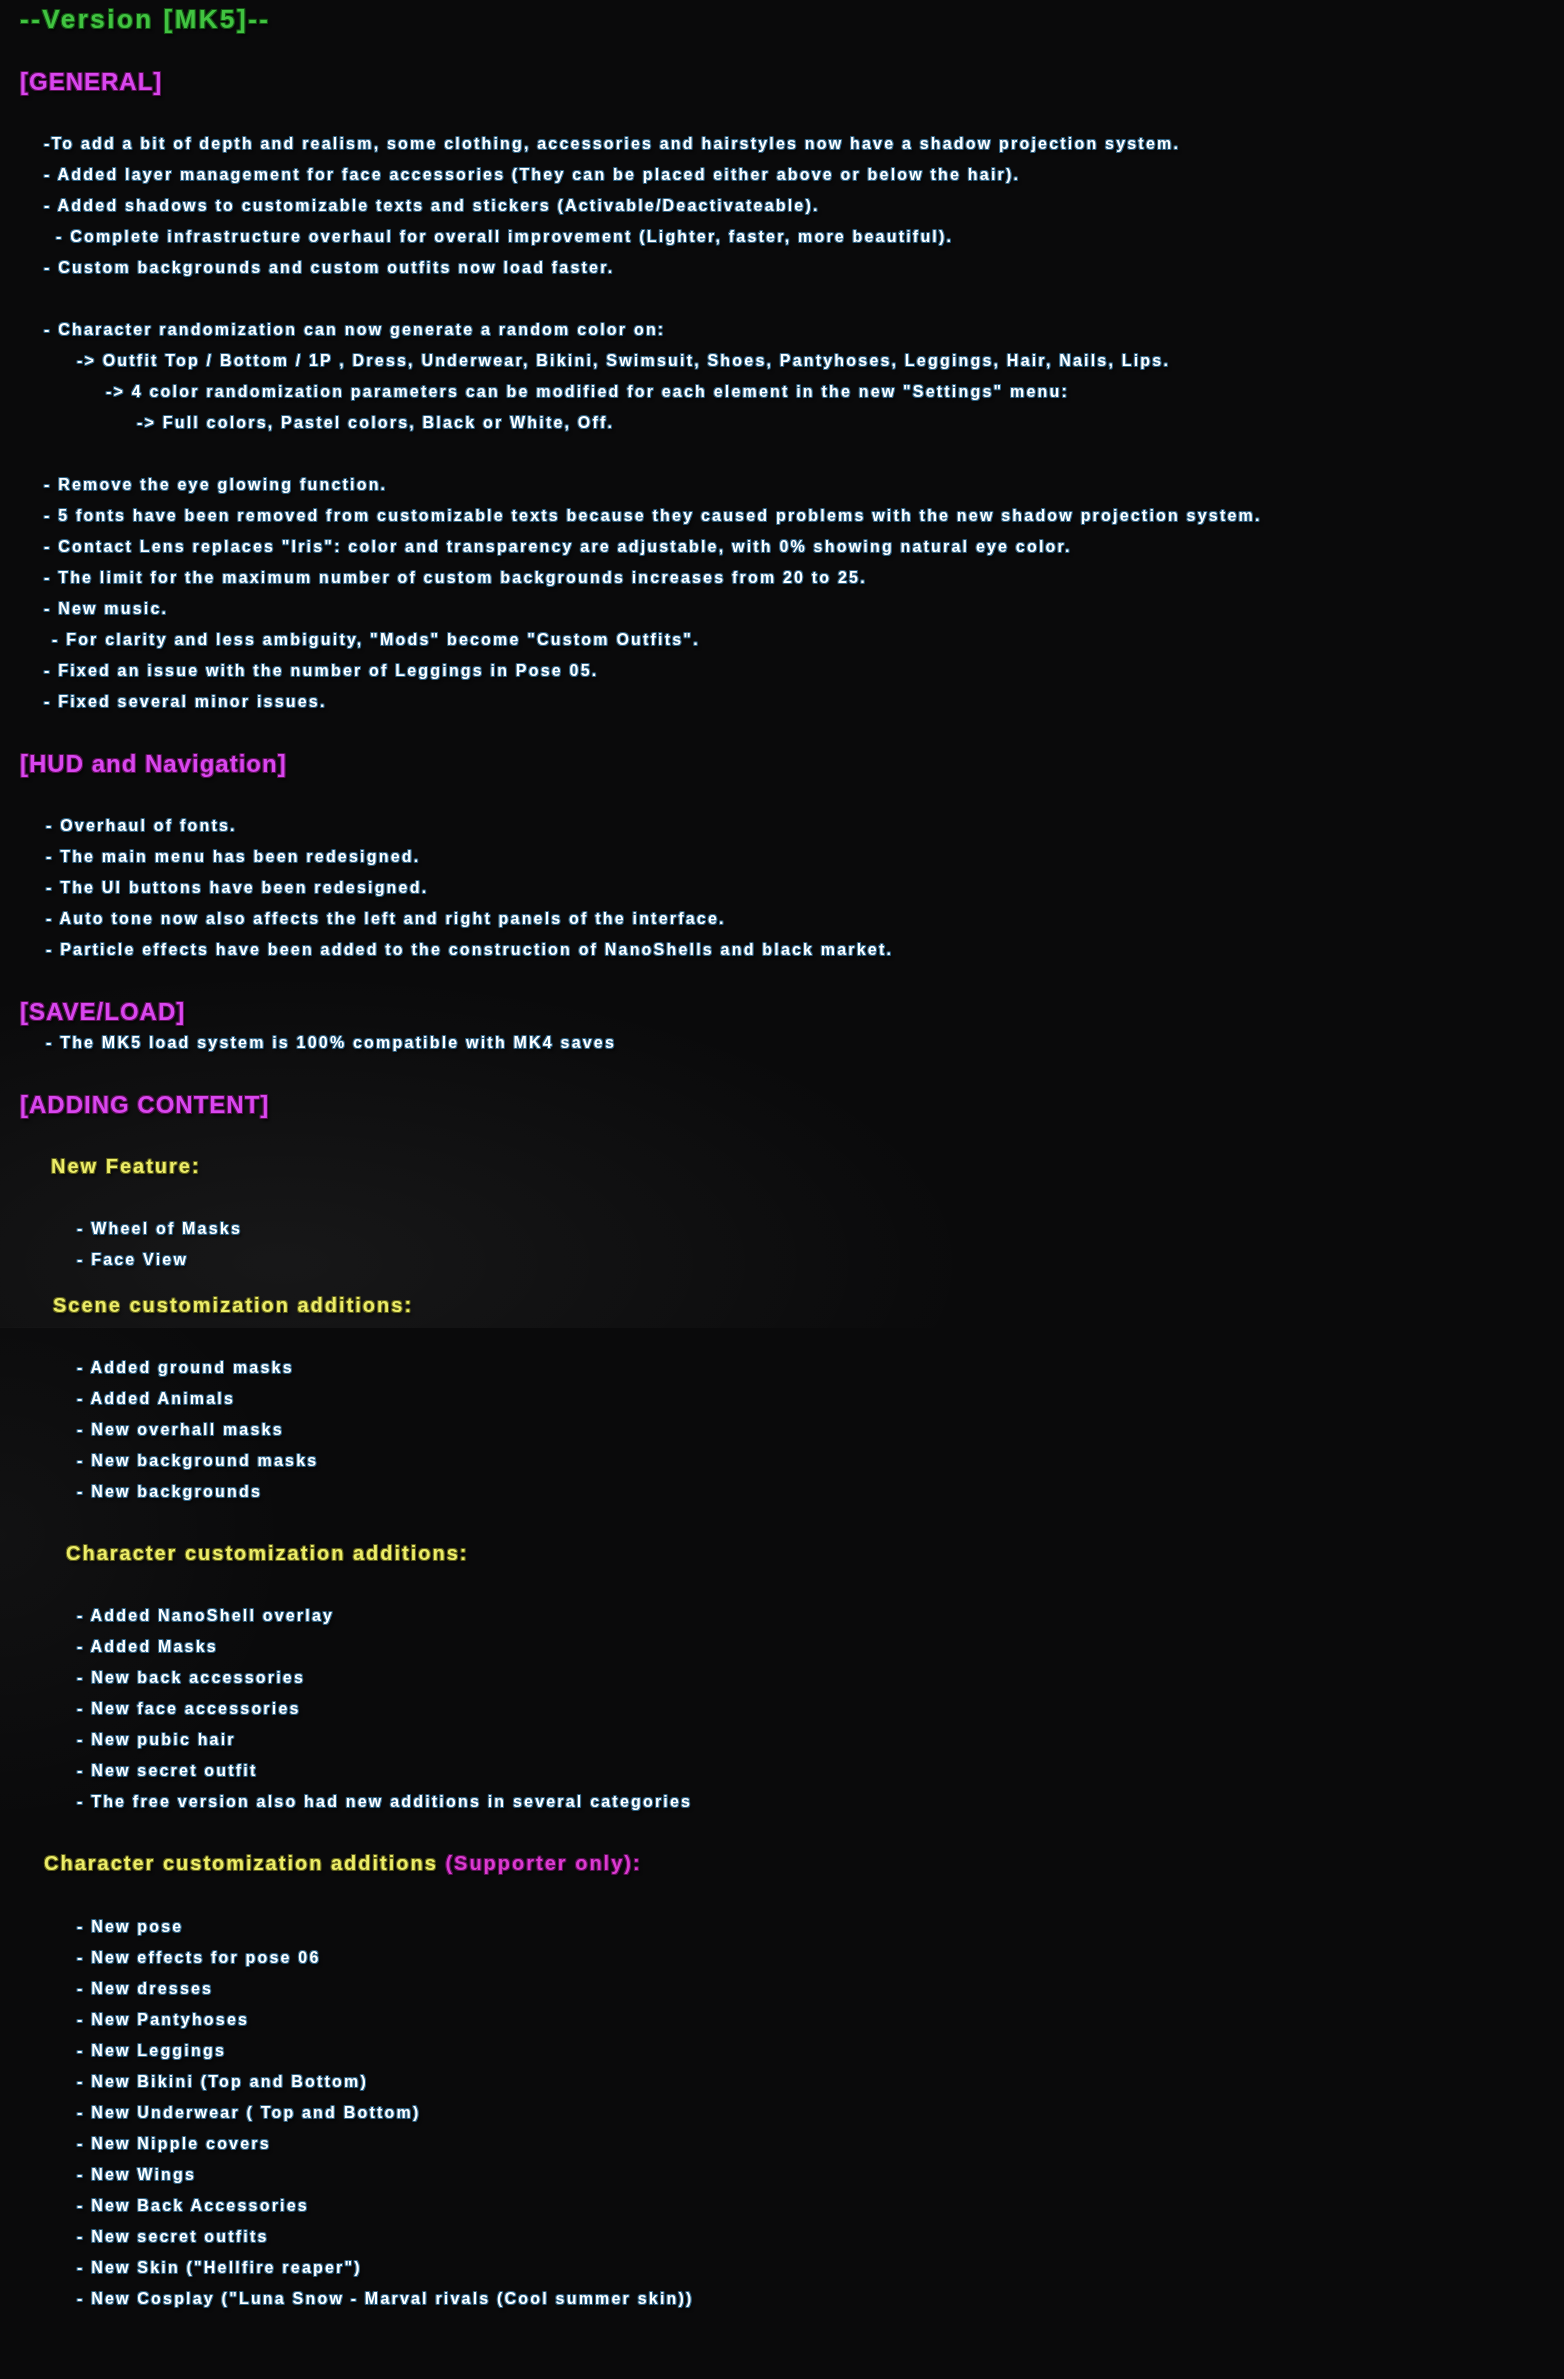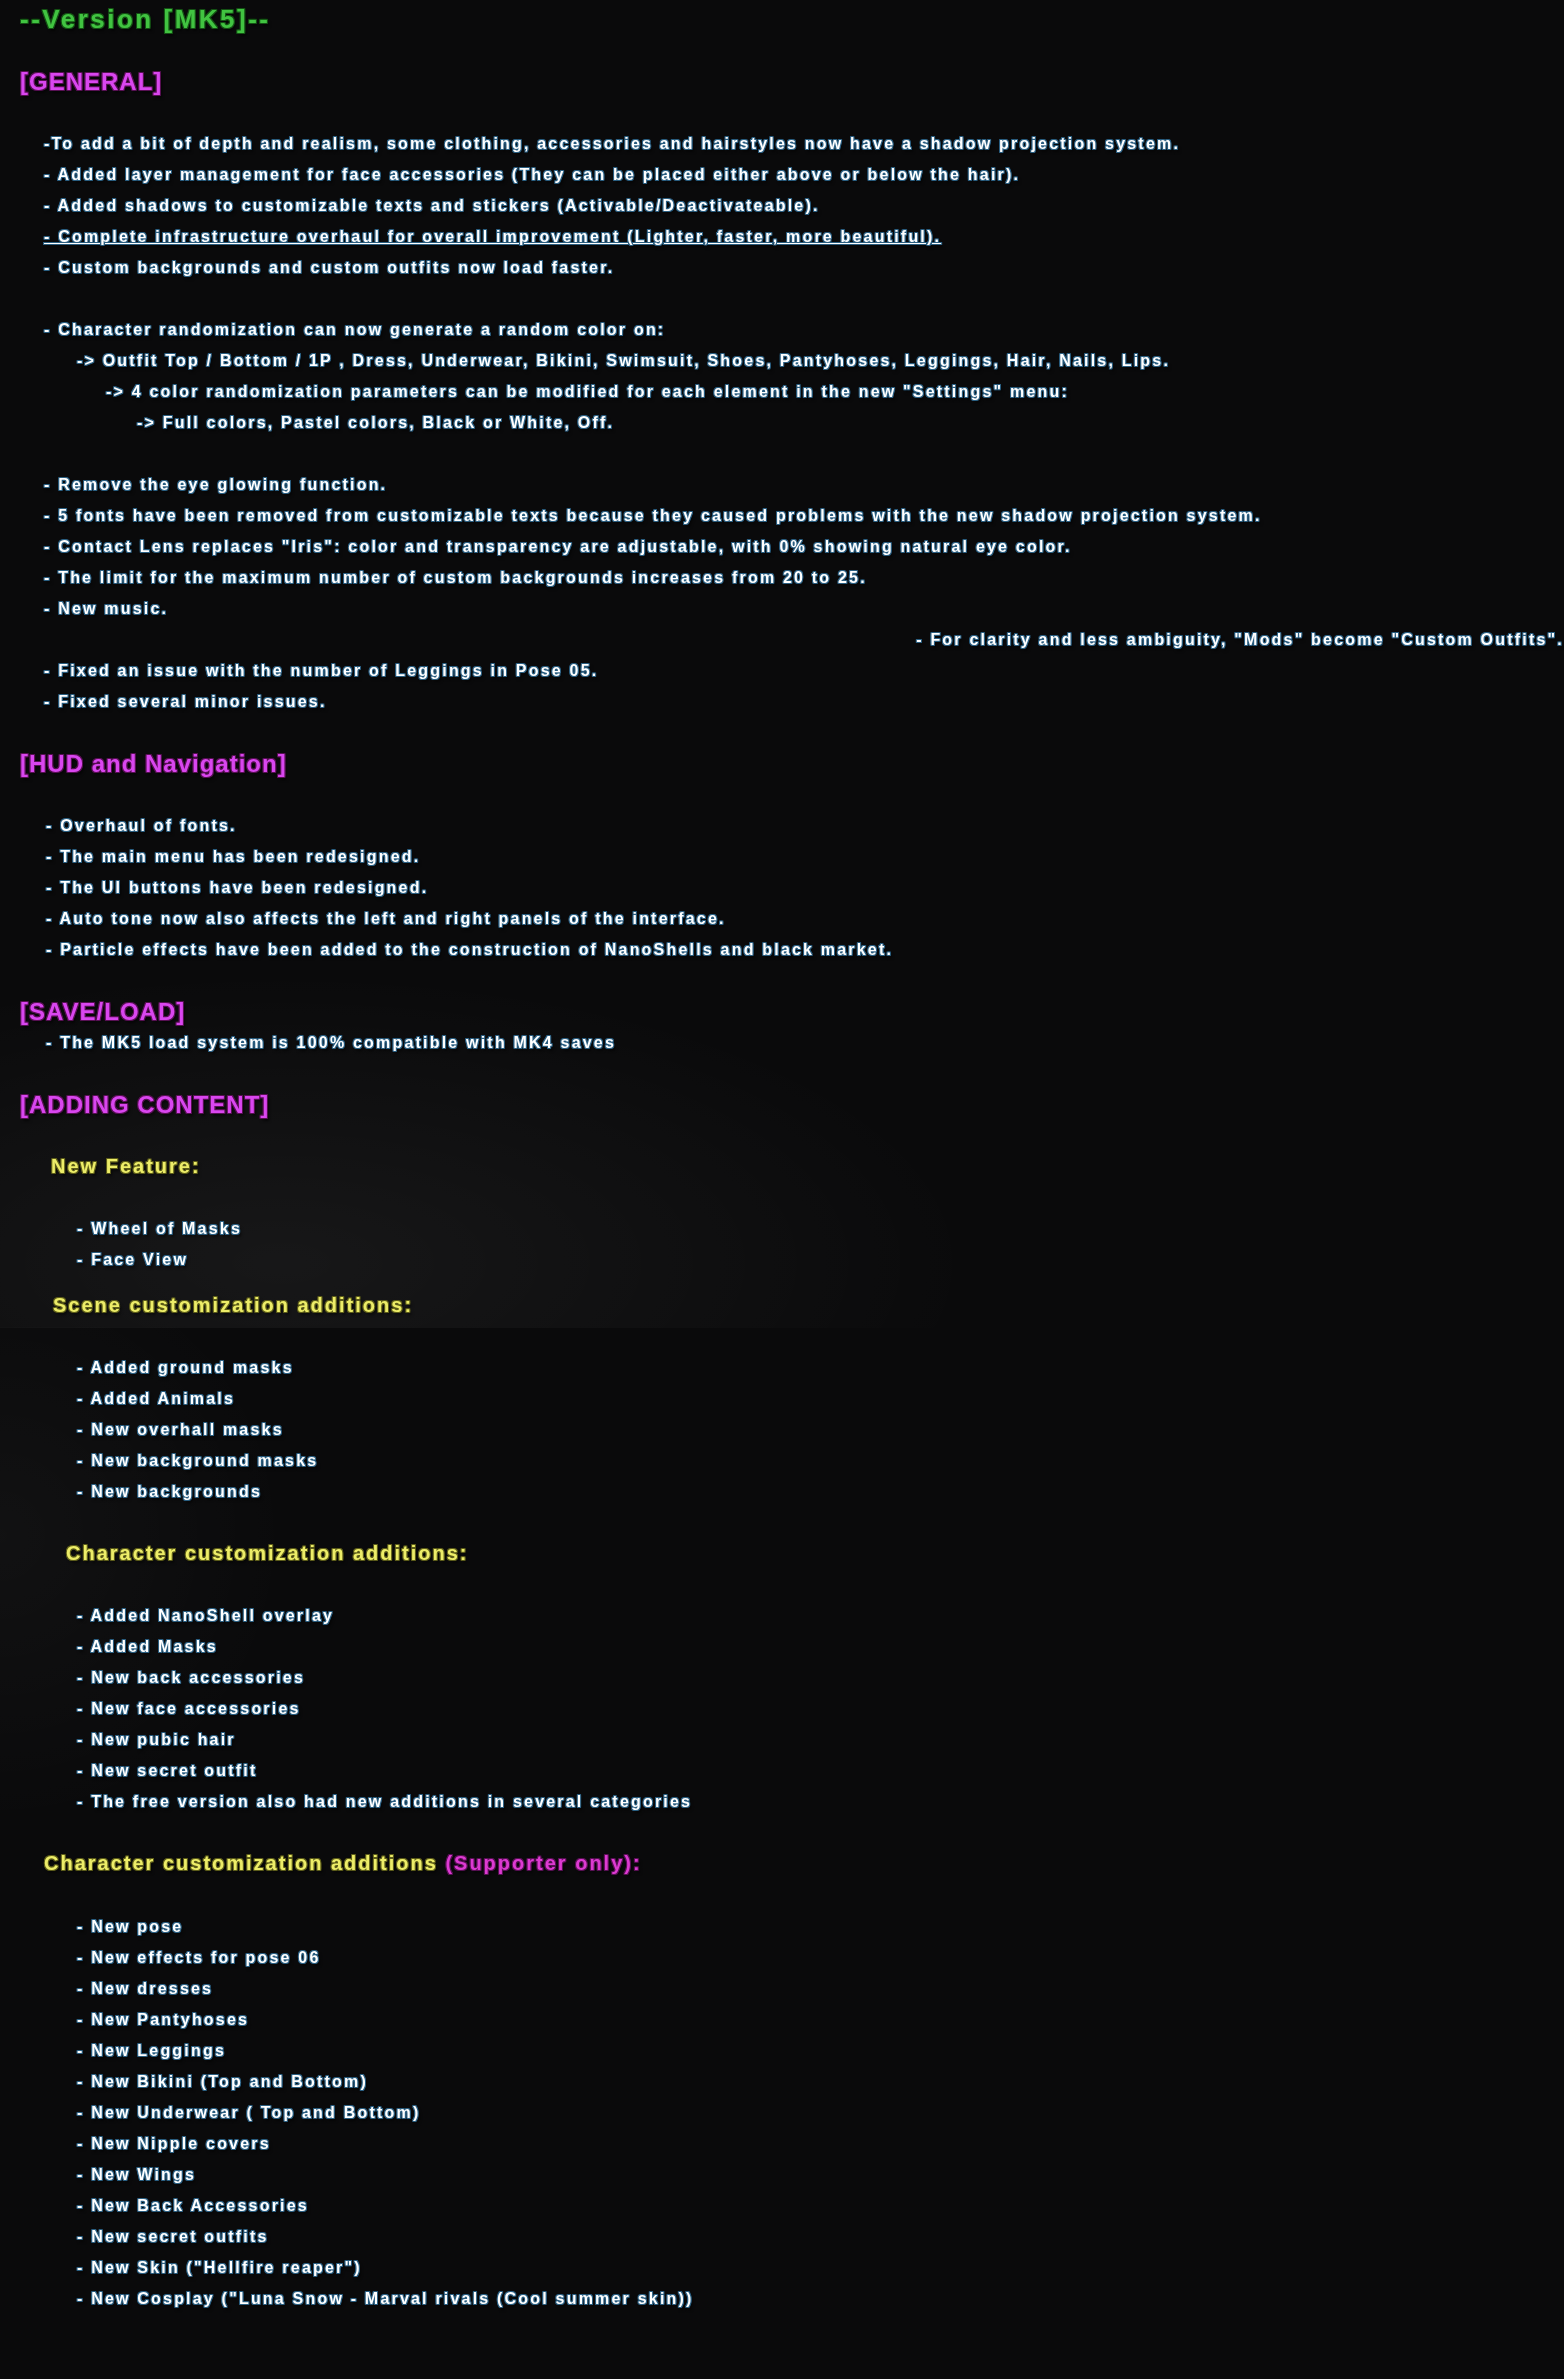--- a/index.html
+++ b/index.html
@@ -92,32 +92,32 @@
 
 <div class="bg-glow"></div>
 <div class="bg-glow2"></div>
 
 <div class="doc">
     <div class="line version" style="margin-left: 20px;">--Version [MK5]--</div>
     <div class="line section" style="margin-left: 20px; margin-top: 31px;">[GENERAL]</div>
     <div class="line body" style="margin-left: 44px; margin-top: 31px;">-To add a bit of depth and realism, some clothing, accessories and hairstyles now have a shadow projection system.</div>
     <div class="line body" style="margin-left: 44px;">- Added layer management for face accessories (They can be placed either above or below the hair).</div>
     <div class="line body" style="margin-left: 44px;">- Added shadows to customizable texts and stickers (Activable/Deactivateable).</div>
-    <div class="line body" style="margin-left: 44px; text-decoration: underline;">- Complete infrastructure overhaul for overall improvement (Lighter, faster, more beautiful).</div>
+    <div class="line body" style="margin-left: 56px;">- Complete infrastructure overhaul for overall improvement (Lighter, faster, more beautiful).</div>
     <div class="line body" style="margin-left: 44px;">- Custom backgrounds and custom outfits now load faster.</div>
     <div class="line body" style="margin-left: 44px; margin-top: 31px;">- Character randomization can now generate a random color on:</div>
     <div class="line body" style="margin-left: 77px;">-&gt; Outfit Top / Bottom / 1P , Dress, Underwear, Bikini, Swimsuit, Shoes, Pantyhoses, Leggings, Hair, Nails, Lips.</div>
     <div class="line body" style="margin-left: 106px;">-&gt; 4 color randomization parameters can be modified for each element in the new "Settings" menu:</div>
     <div class="line body" style="margin-left: 137px;">-&gt; Full colors, Pastel colors, Black or White, Off.</div>
     <div class="line body" style="margin-left: 44px; margin-top: 31px;">- Remove the eye glowing function.</div>
     <div class="line body" style="margin-left: 44px;">- 5 fonts have been removed from customizable texts because they caused problems with the new shadow projection system.</div>
     <div class="line body" style="margin-left: 44px;">- Contact Lens replaces "Iris": color and transparency are adjustable, with 0% showing natural eye color.</div>
     <div class="line body" style="margin-left: 44px;">- The limit for the maximum number of custom backgrounds increases from 20 to 25.</div>
     <div class="line body" style="margin-left: 44px;">- New music.</div>
-    <div class="line body" style="margin-left: 52px; text-align: right;">- For clarity and less ambiguity, "Mods" become "Custom Outfits".</div>
+    <div class="line body" style="margin-left: 52px;">- For clarity and less ambiguity, "Mods" become "Custom Outfits".</div>
     <div class="line body" style="margin-left: 44px;">- Fixed an issue with the number of Leggings in Pose 05.</div>
     <div class="line body" style="margin-left: 44px;">- Fixed several minor issues.</div>
     <div class="line section" style="margin-left: 20px; margin-top: 31px;">[HUD and Navigation]</div>
     <div class="line body" style="margin-left: 46px; margin-top: 31px;">- Overhaul of fonts.</div>
     <div class="line body" style="margin-left: 46px;">- The main menu has been redesigned.</div>
     <div class="line body" style="margin-left: 46px;">- The UI buttons have been redesigned.</div>
     <div class="line body" style="margin-left: 46px;">- Auto tone now also affects the left and right panels of the interface.</div>
     <div class="line body" style="margin-left: 46px;">- Particle effects have been added to the construction of NanoShells and black market.</div>
     <div class="line section" style="margin-left: 20px; margin-top: 31px;">[SAVE/LOAD]</div>
     <div class="line body" style="margin-left: 46px; ">- The MK5 load system is 100% compatible with MK4 saves</div>

